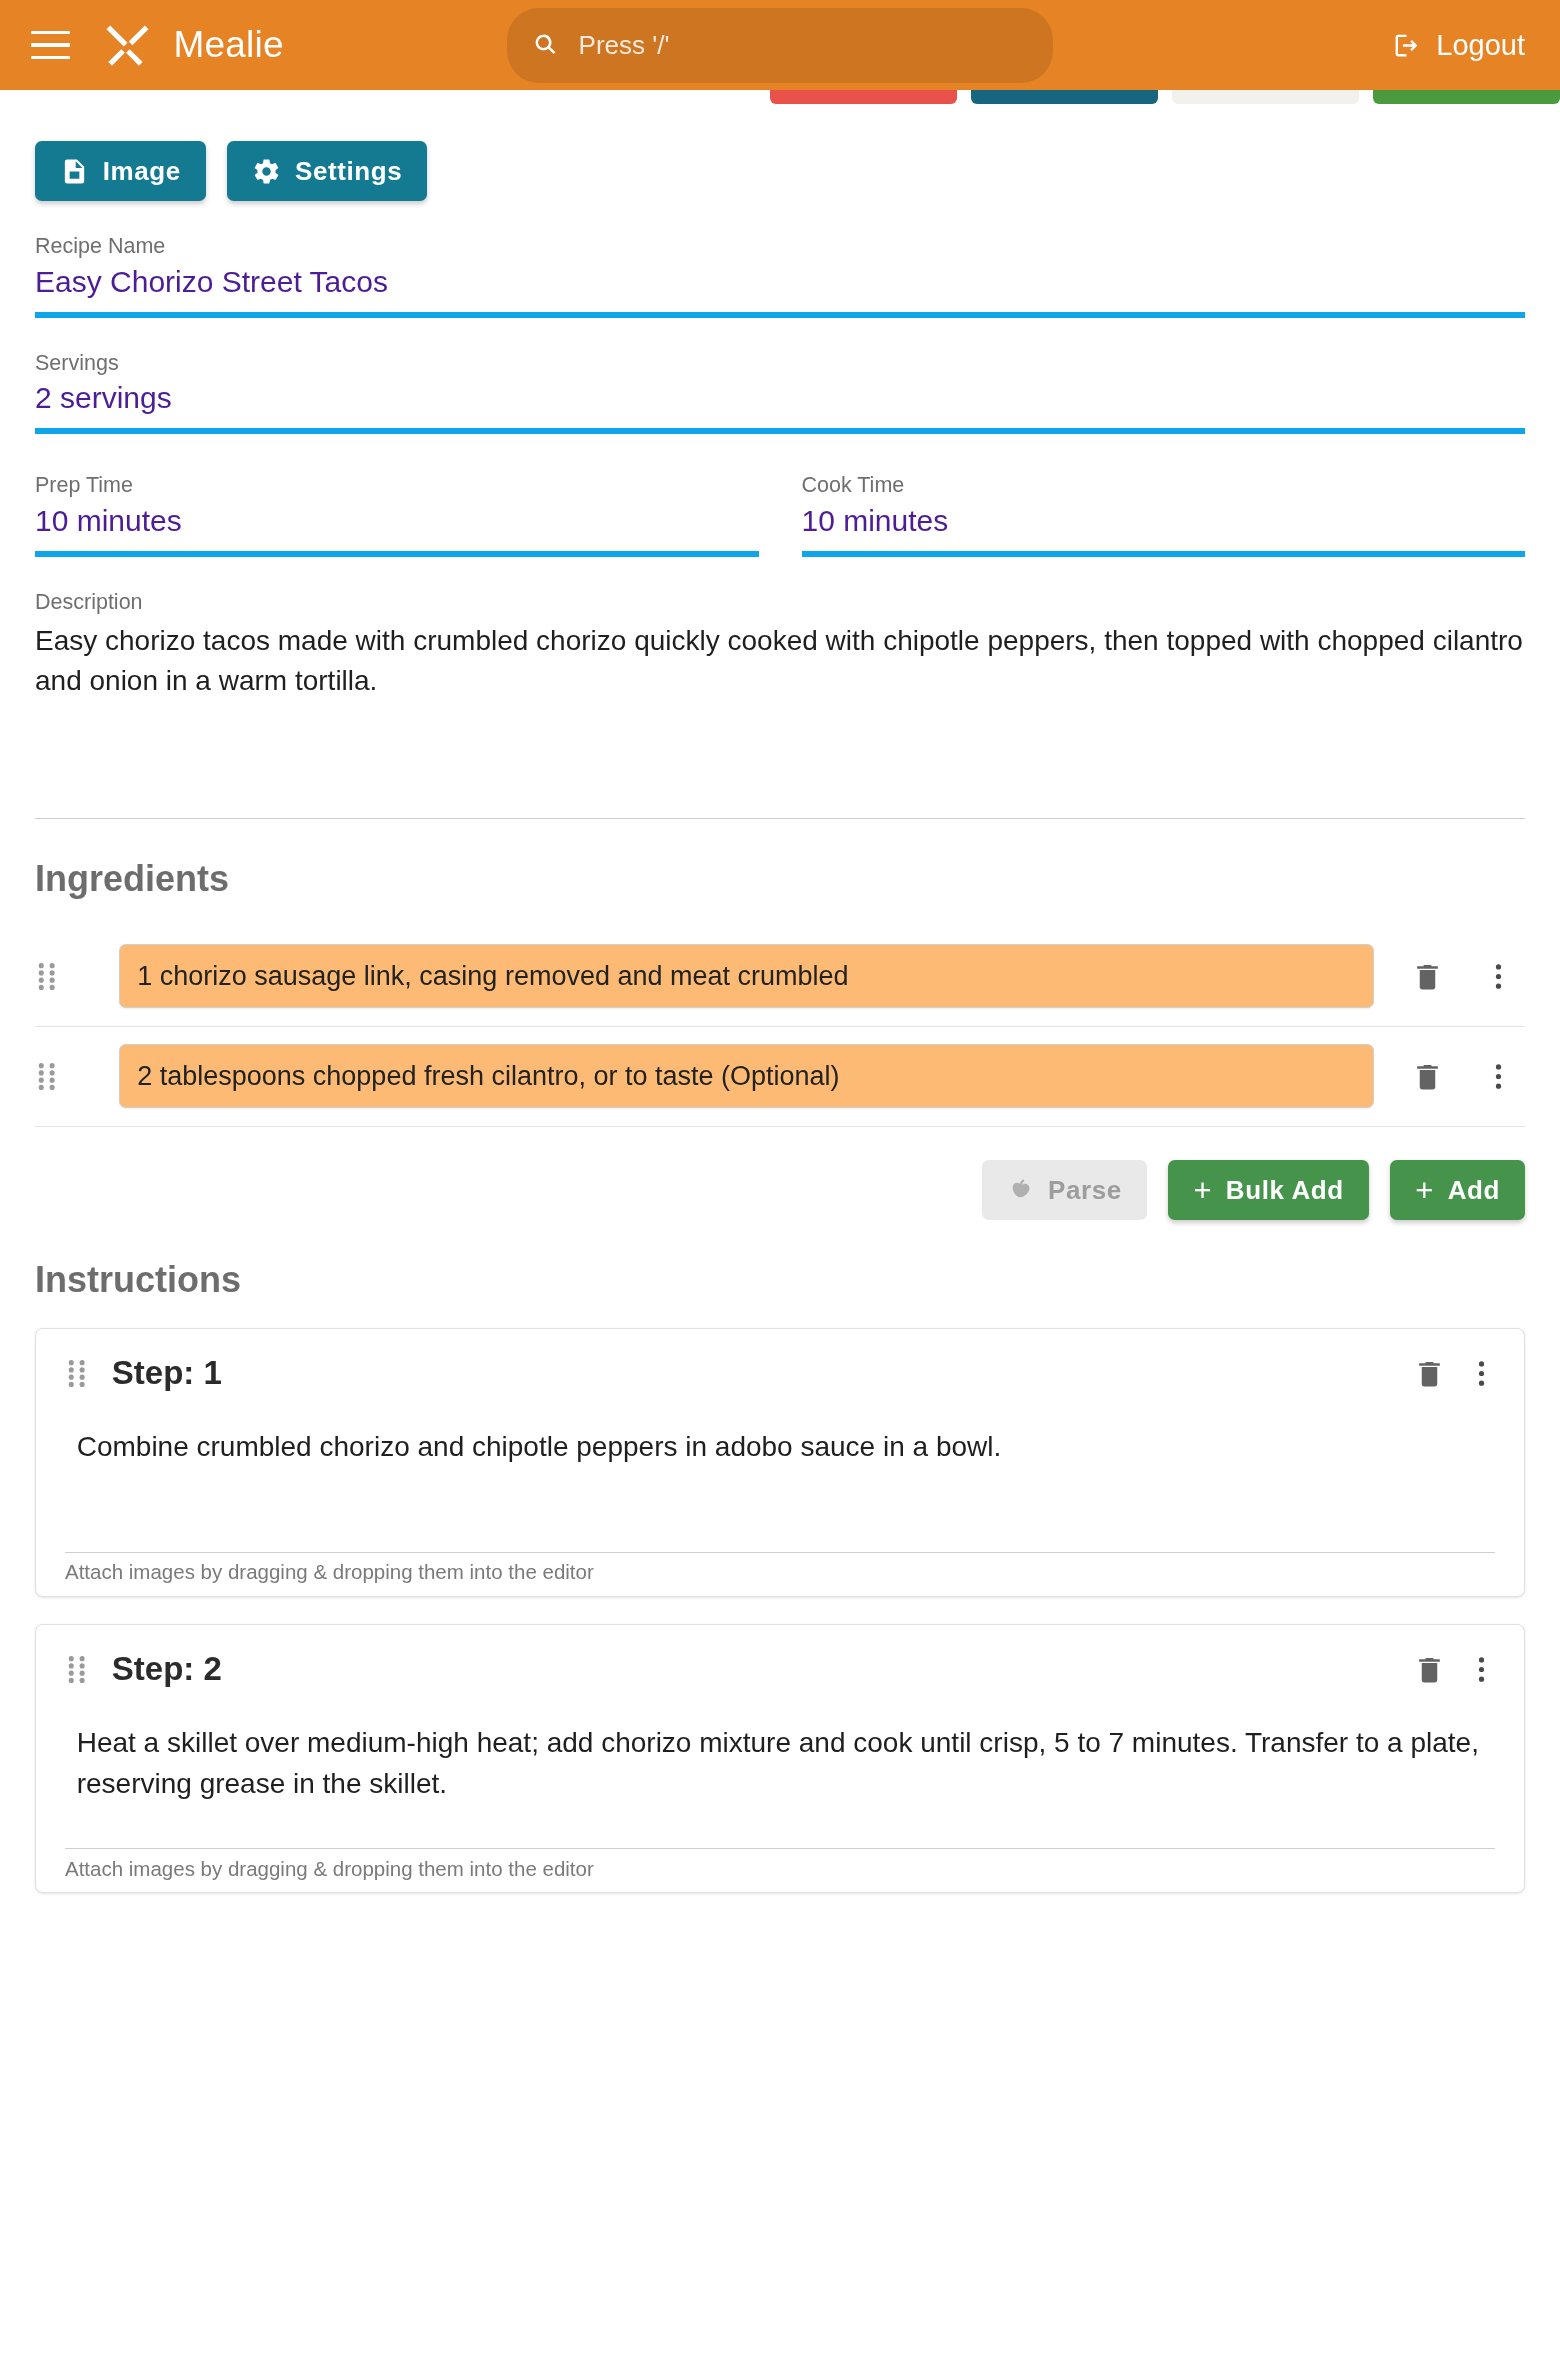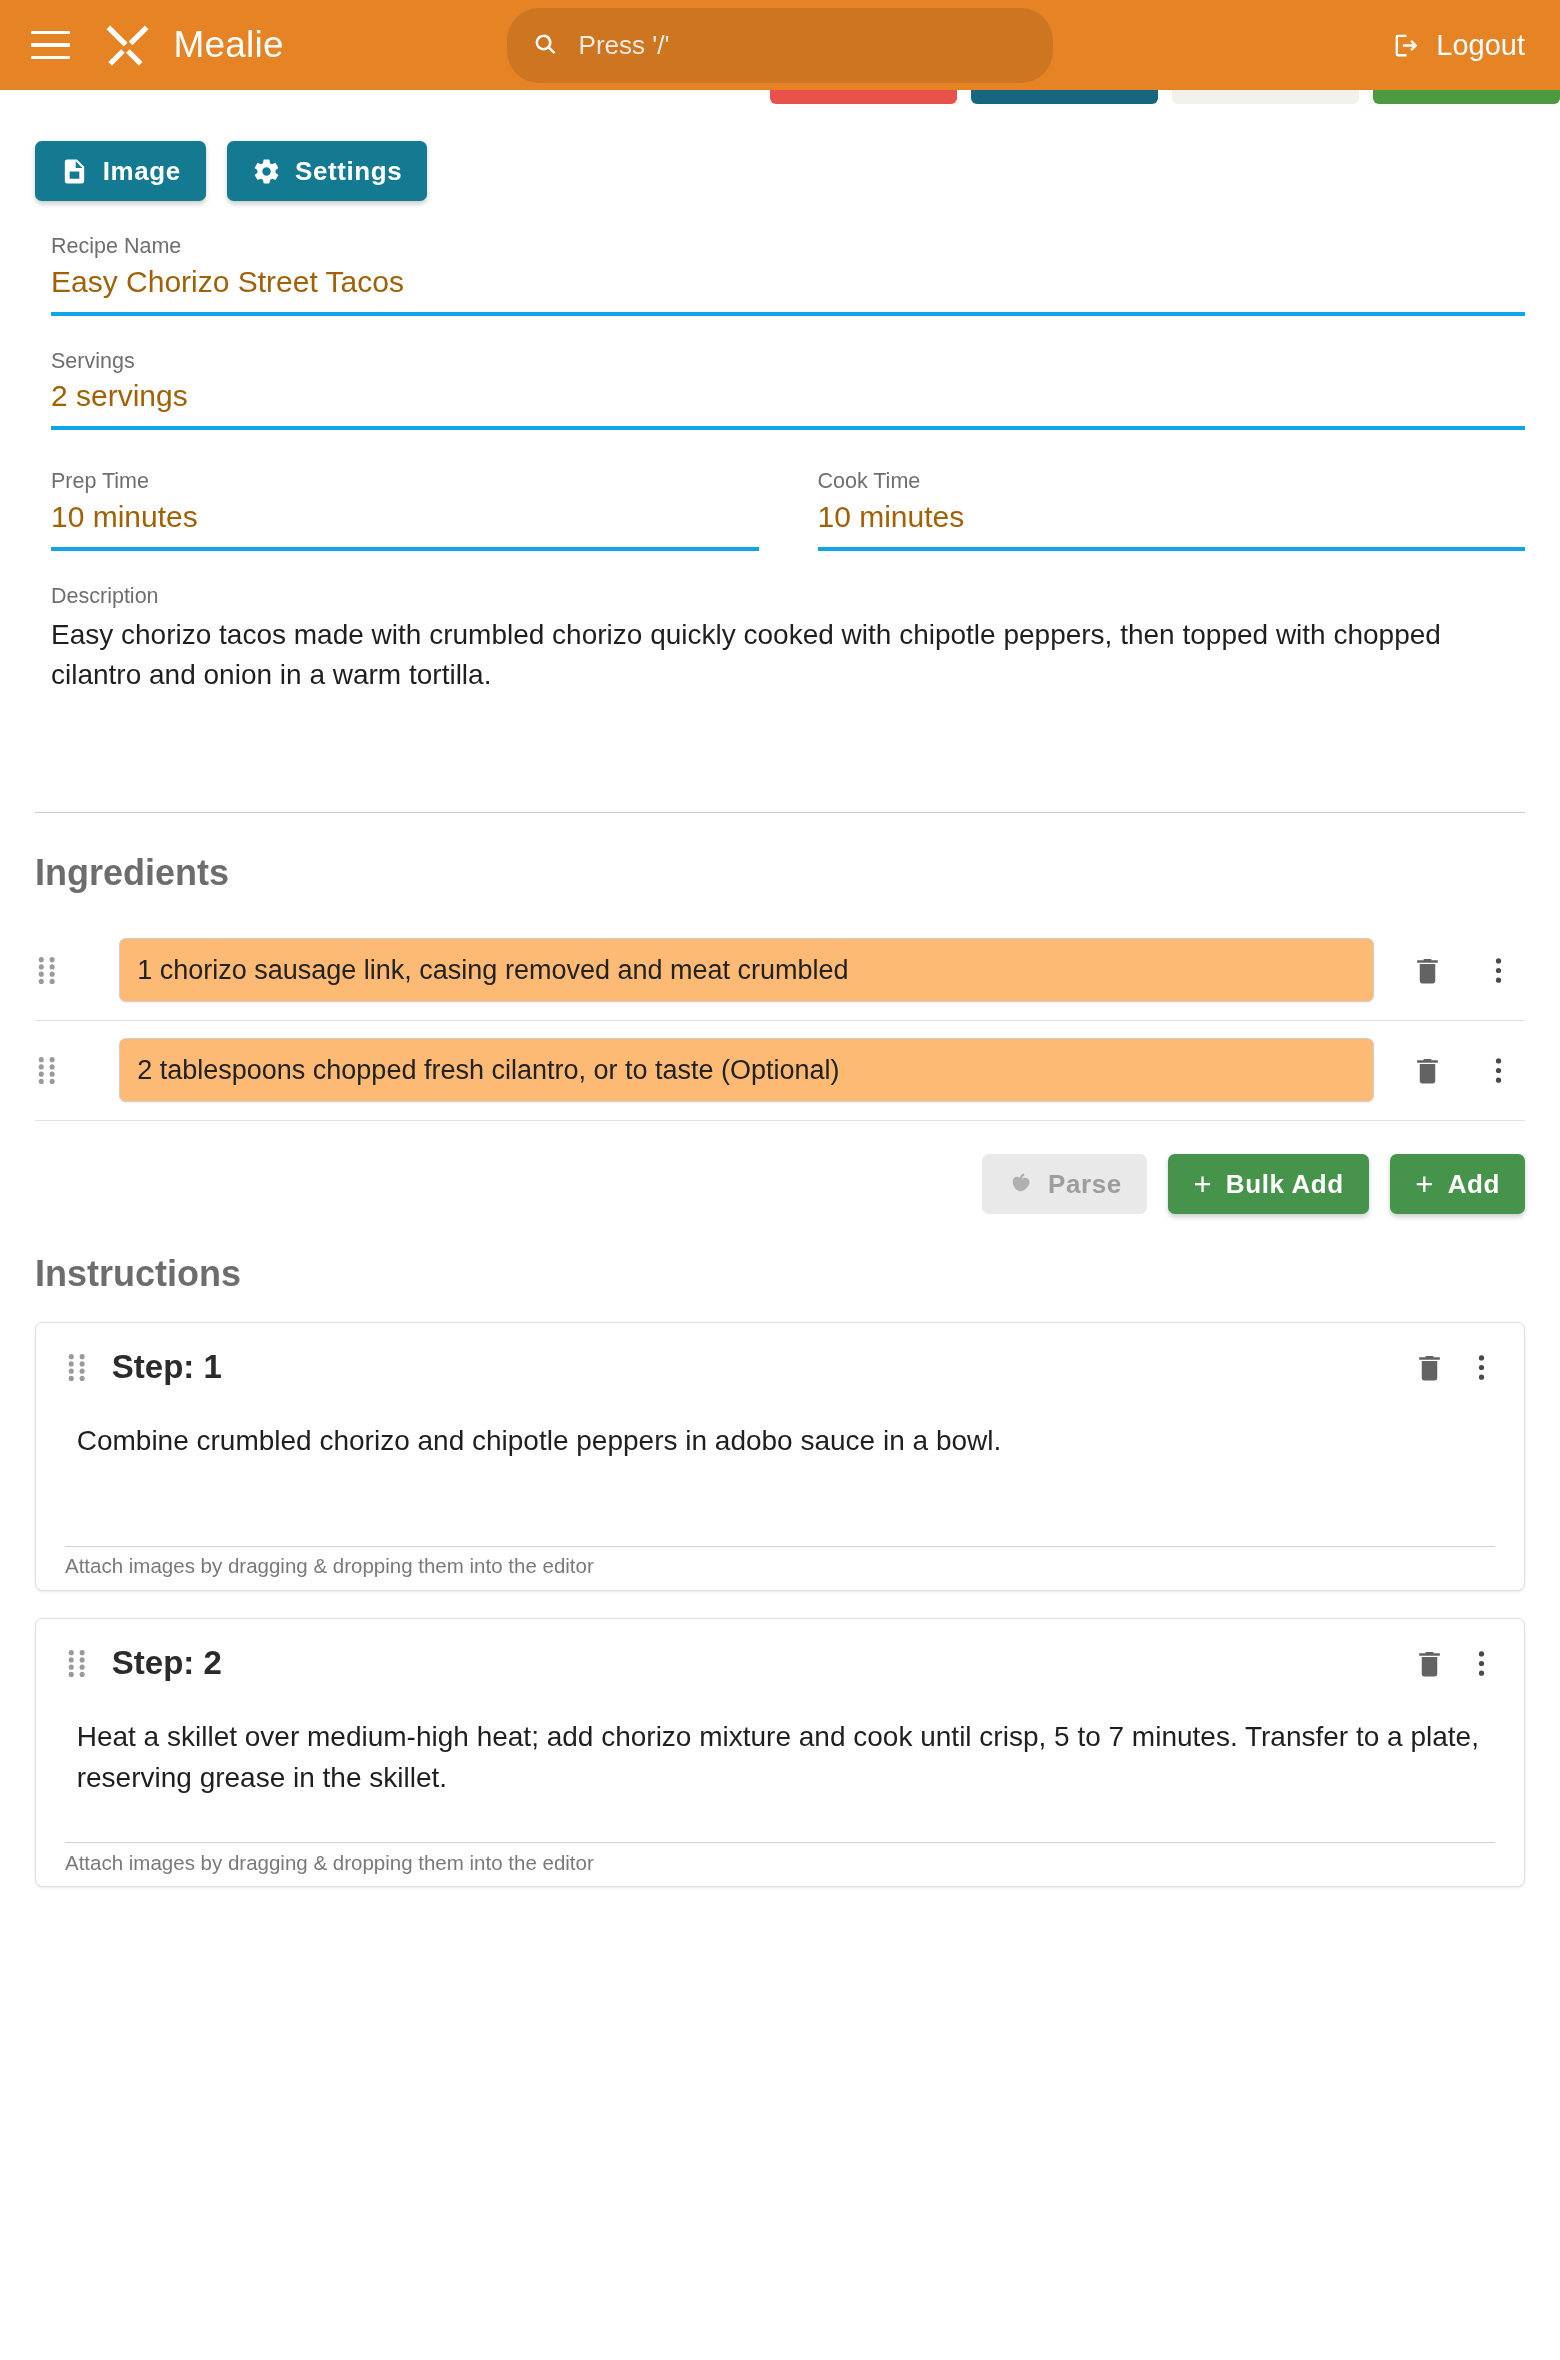--- a/index.html
+++ b/index.html
@@ -59,25 +59,25 @@
     border: none; border-radius: 6.8px;
     font-family: "Liberation Sans", sans-serif;
     font-size: 26px; font-weight: 700; letter-spacing: 0.6px;
     color: #fff; cursor: pointer;
     padding: 0 25px; height: 60px;
     box-shadow: 0 2.9px 4.9px rgba(0,0,0,.20);
   }
   .btn-teal { background: #137a92; }
 
   
-  .field { margin-top: 33px; margin-left: 16px; }
+  .field { margin-top: 33px; }
   .field-label { font-size: 21.5px; color: #6f6f6f; margin-bottom: 5.9px; }
   .field-value {
-    font-size: 30px; color: #a16207; padding-bottom: 12.7px;
-    border-bottom: 4px solid #0ea5e9;
+    font-size: 30px; color: #4c1d95; padding-bottom: 12.7px;
+    border-bottom: 6px solid #0ea5e9;
   }
   .row3 { display: flex; gap: 43px; margin-top: 39px; }
   .row3 .field { margin-top: 0; flex: 1; }
 
   .desc-text {
     font-size: 28px; color: #1f1f1f; line-height: 1.45;
     padding-bottom: 9.8px; min-height: 146px;
   }
   .desc-underline { border-bottom: 1px solid #cfcfcf; margin-top: 51px; }
 

